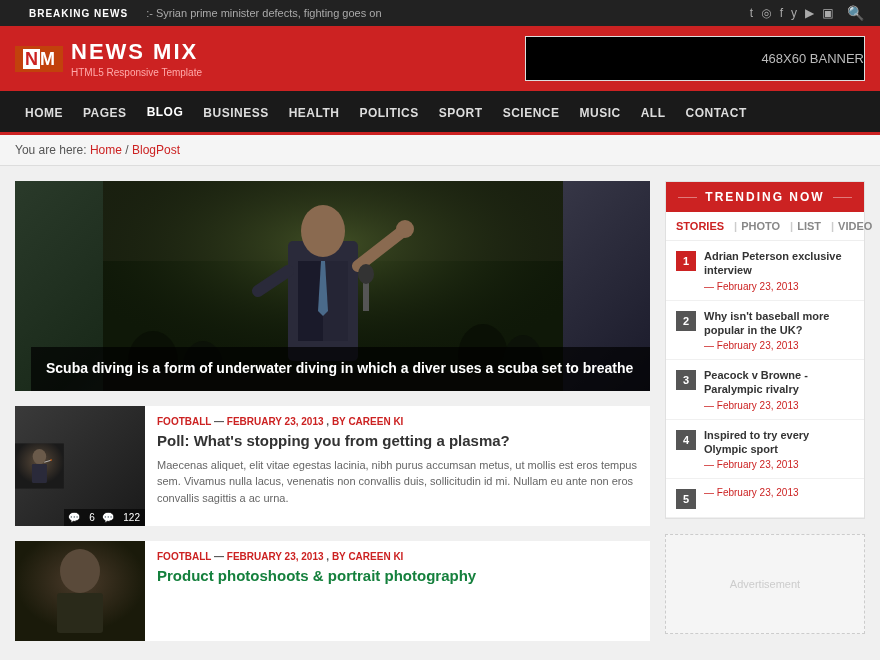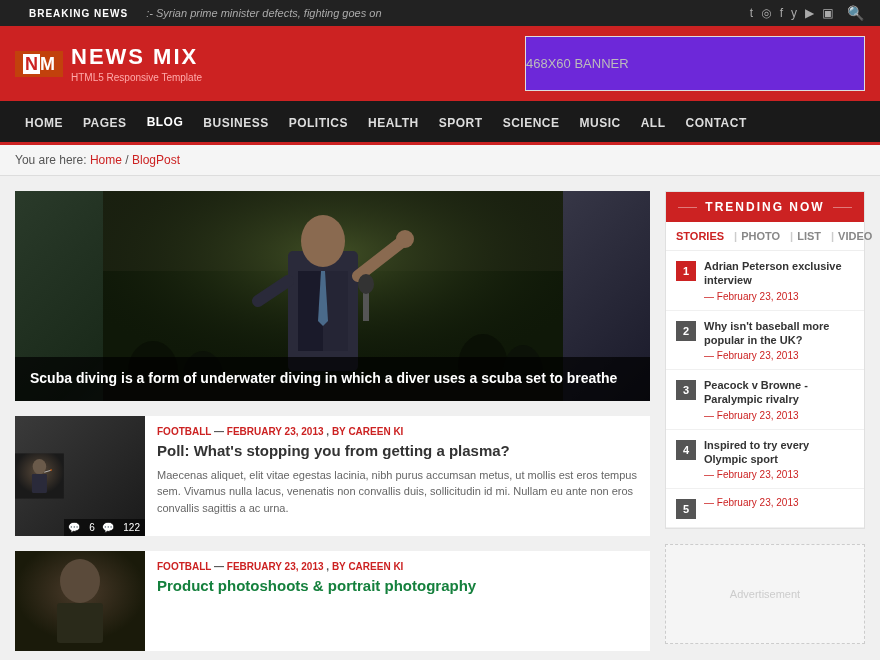--- a/index.html
+++ b/index.html
@@ -14,21 +14,21 @@
       display: flex;
       align-items: center;
       justify-content: space-between;
     }
     .breaking-label {
       color: #fff;
       font-weight: bold;
       font-size: 10px;
       letter-spacing: 1px;
     }
-    .breaking-text { margin-left: 10px; color: #aaa; font-style: italic; }
+    .breaking-text { margin-left: 10px; color: #aaa; }
     .breaking-icons { display: flex; gap: 8px; align-items: center; }
     .breaking-icons span { color: #aaa; font-size: 12px; cursor: pointer; }
 
     
     .header {
       background: #cc2222;
       padding: 10px 15px;
       display: flex;
       align-items: center;
       justify-content: space-between;
@@ -39,27 +39,27 @@
       color: #fff;
       font-size: 18px;
       font-weight: bold;
       padding: 4px 8px;
       line-height: 1;
     }
     .logo-box span { color: #cc2222; background: #fff; padding: 0 2px; }
     .logo-title { color: #fff; font-size: 22px; font-weight: bold; letter-spacing: 2px; }
     .logo-subtitle { color: #ffaaaa; font-size: 10px; margin-top: 2px; }
     .banner-area {
-      background: #6d28d9;
+      background: #000000;
       border: 1px solid #ddd;
       width: 340px;
-      height: 55px;
-      display: flex;
-      align-items: center;
-      justify-content: flex-start;
+      height: 45px;
+      display: flex;
+      align-items: center;
+      justify-content: flex-end;
       color: #bbb;
       font-size: 13px;
     }
 
     
     .nav {
       background: #1a1a1a;
       display: flex;
       align-items: center;
       padding: 0 15px;
@@ -118,21 +118,21 @@
       background: linear-gradient(135deg, #2a3a2a 0%, #1a2a1a 30%, #3a3a4a 60%, #1a1a2a 100%);
       position: relative;
       display: flex;
       align-items: center;
       justify-content: center;
       overflow: hidden;
     }
     .featured-caption {
       position: absolute;
       bottom: 0;
-      left: 0;
+      left: 16px;
       right: 0;
       background: rgba(0,0,0,0.7);
       color: #fff;
       padding: 12px 15px;
       font-size: 14px;
       font-weight: bold;
       line-height: 1.4;
     }
 
     
@@ -306,22 +306,22 @@
   <div class="banner-area">
     <span>468X60 BANNER</span>
   </div>
 </div>
 
 <nav class="nav">
   <a href="#">HOME</a>
   <a href="#">PAGES</a>
   <a href="#" class="active">BLOG</a>
   <a href="#">BUSINESS</a>
+  <a href="#">HEALTH</a>
   <a href="#">POLITICS</a>
-  <a href="#">HEALTH</a>
   <a href="#">SPORT</a>
   <a href="#">SCIENCE</a>
   <a href="#">MUSIC</a>
   <a href="#">ALL</a>
   <a href="#">CONTACT</a>
   <div class="nav-red-dot"></div>
 </nav>
 
 <div class="breadcrumb">
   <span>You are here: </span>

